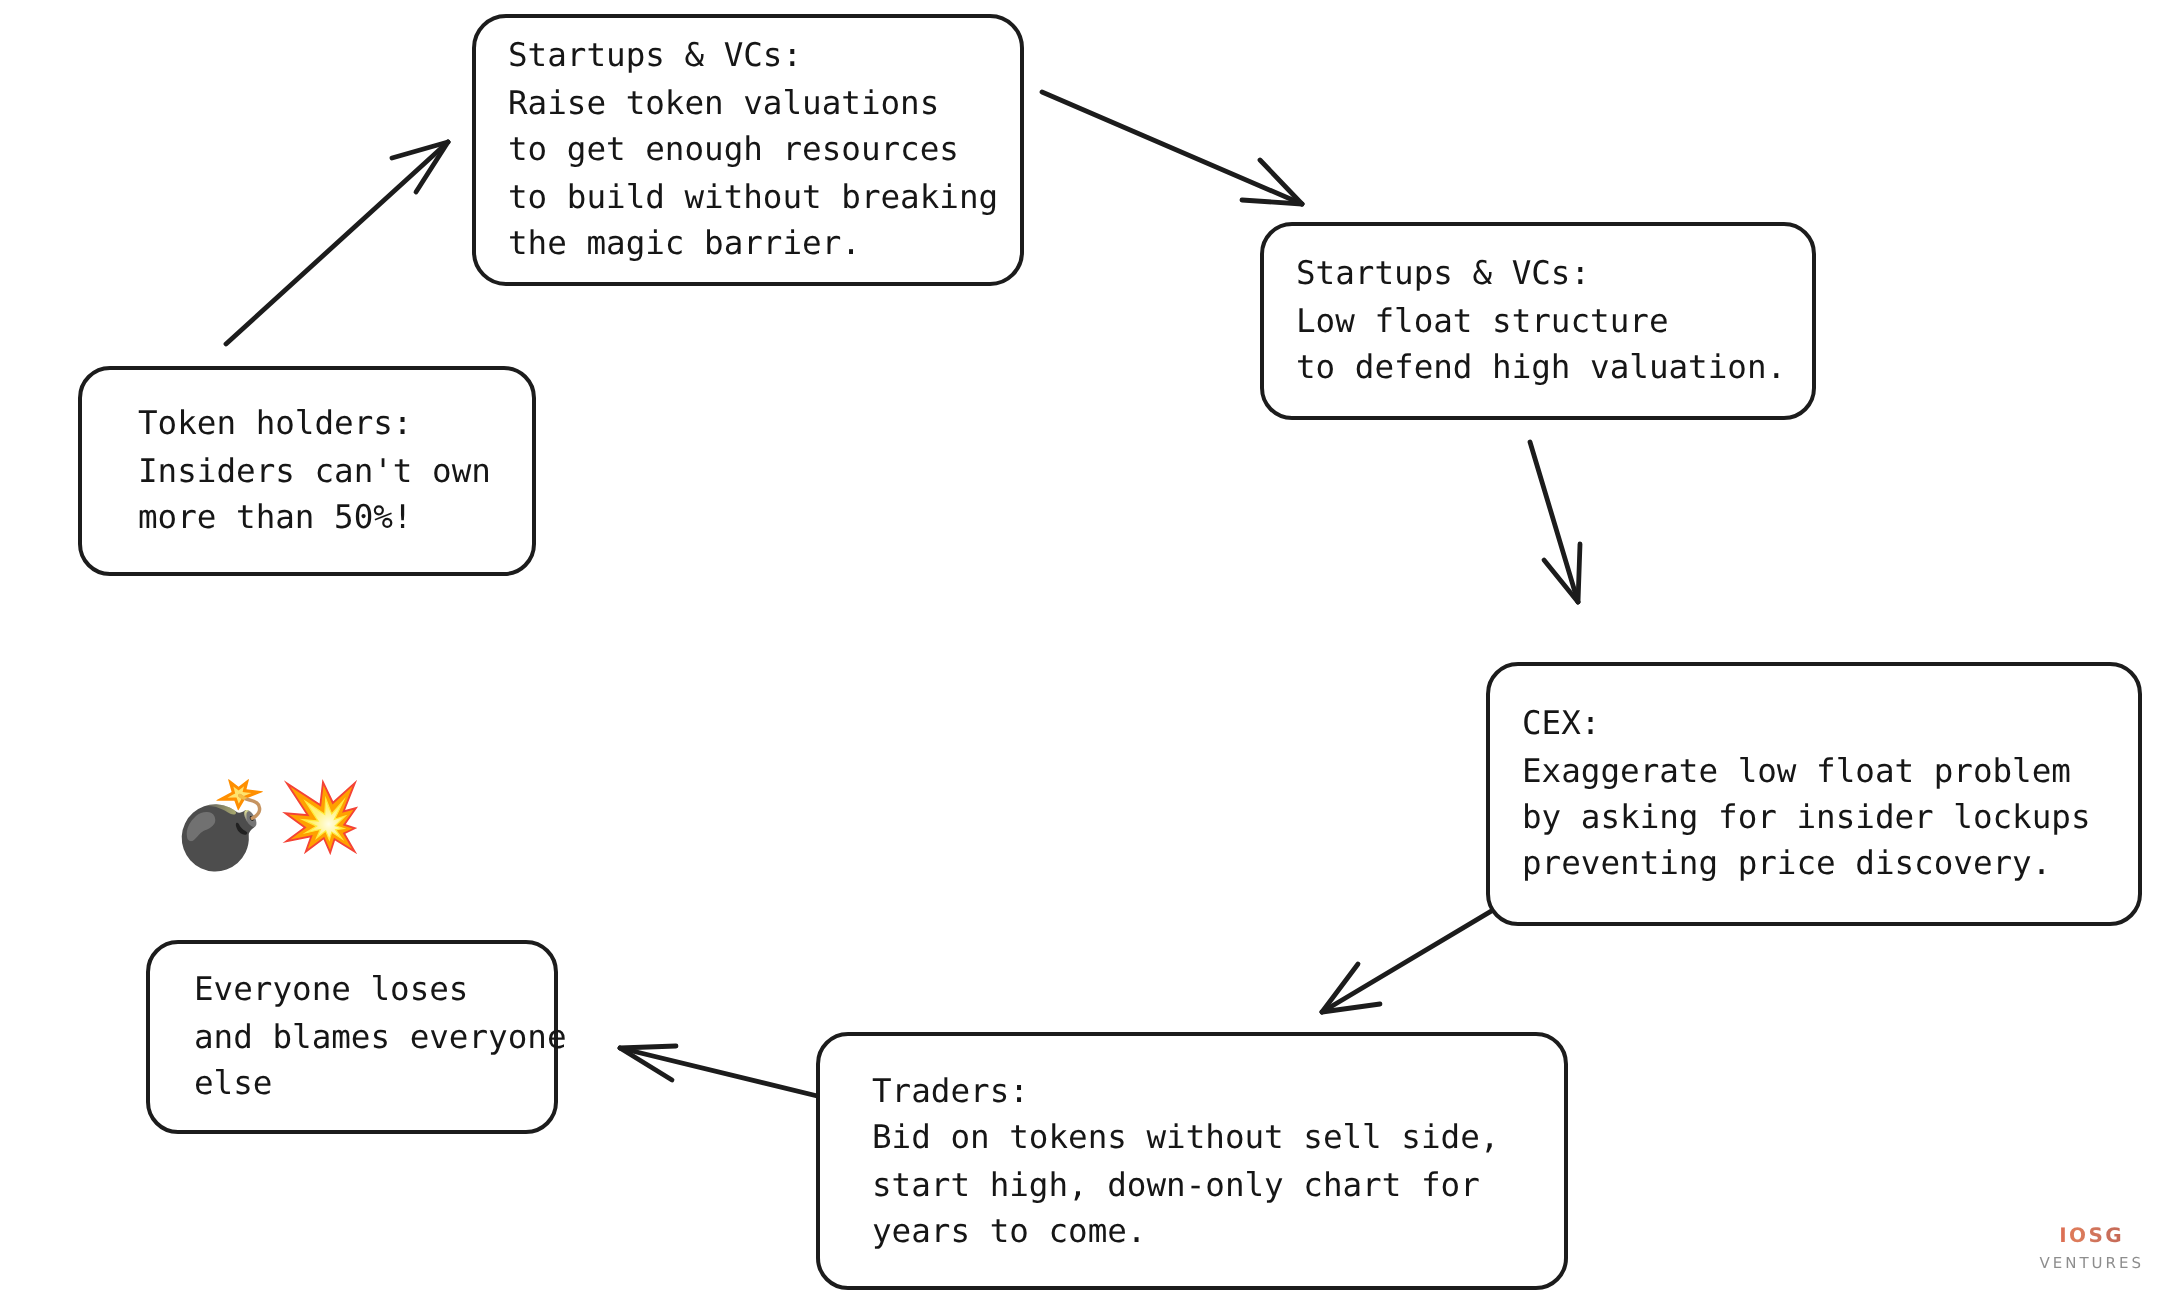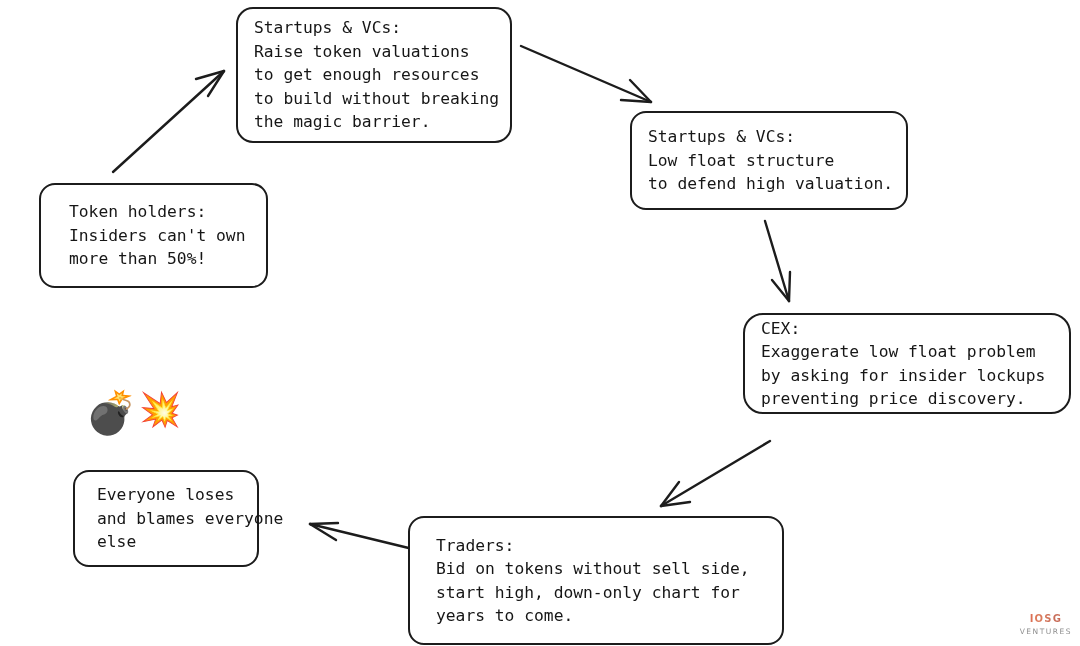--- a/index.html
+++ b/index.html
@@ -45,23 +45,23 @@
     font-size: 16.5px;
     line-height: 23.3px;
     color: #161616;
     white-space: pre;
     letter-spacing: 0px;
   }
   
   #node-raise      { left: 236px; top: 7px;   width: 276px; height: 136px; border-radius: 17px; }
   #node-holders    { left: 10px;  top: 183px; width: 229px; height: 105px; margin-left: 29px; }
   #node-lowfloat   { left: 630px; top: 111px; width: 278px; height: 99px;  }
-  #node-cex        { left: 743px; top: 313px; width: 328px; height: 101px; border-radius: 20px; }
+  #node-cex        { left: 743px; top: 331px; width: 328px; height: 132px; }
   #node-traders    { left: 408px; top: 516px; width: 376px; height: 129px; }
-  #node-everyone   { left: 73px;  top: 470px; width: 186px; height: 97px;  }
+  #node-everyone   { left: 73px;  top: 470px; width: 206px; height: 97px;  }
 
   #node-raise .txt    { font-size: 16.3px; line-height: 23.4px; }
   #node-holders .txt  { font-size: 16.3px; line-height: 23.4px; padding-left: 12px; }
   #node-lowfloat .txt { font-size: 16.3px; line-height: 23.4px; }
   #node-cex .txt      { font-size: 16.3px; line-height: 23.4px; }
   #node-traders .txt  { font-size: 16.3px; line-height: 23.4px; padding-left: 10px; }
   #node-everyone .txt { font-size: 16.3px; line-height: 23.4px; padding-left: 6px; }
 
   #emoji-cluster {
     position: absolute;

